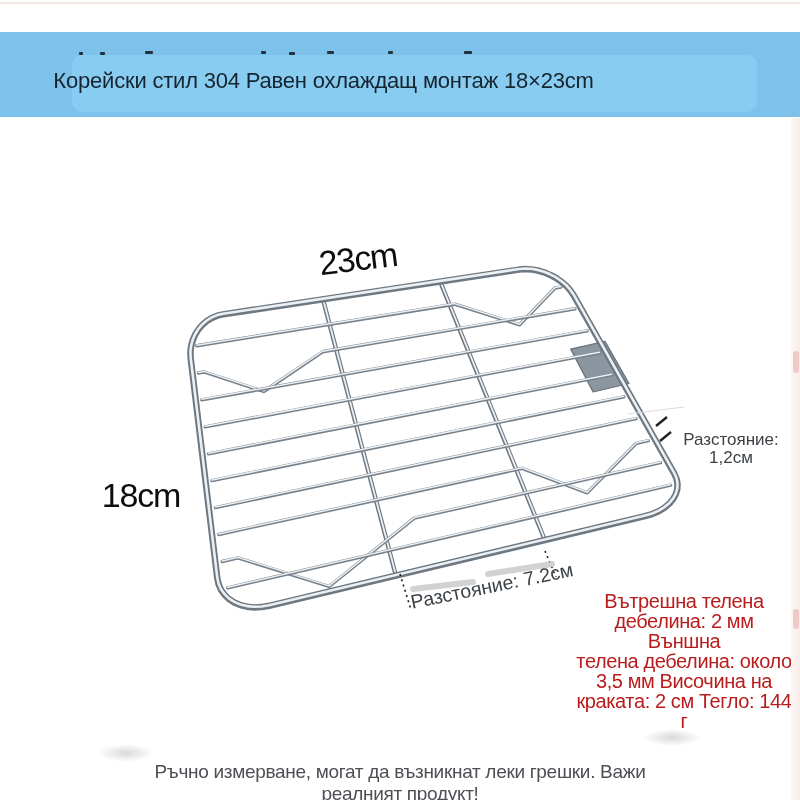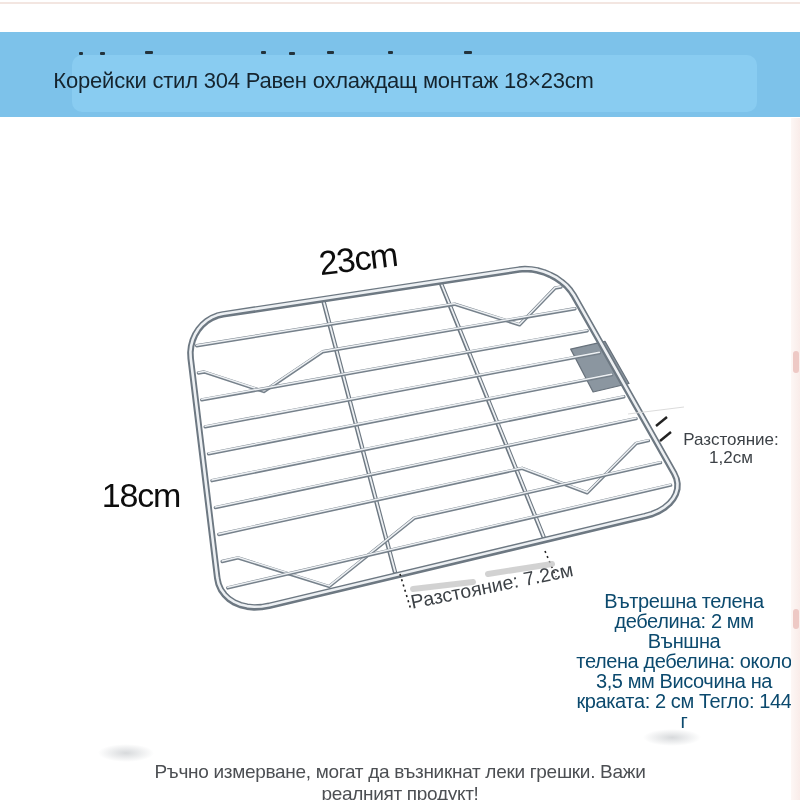--- a/index.html
+++ b/index.html
@@ -18,21 +18,21 @@
   .dimlabel{font-size:34px;letter-spacing:-1.2px;color:#0d0d0d;white-space:nowrap;}
   #wlabel{left:358px;top:259px;transform:translate(-50%,-50%) rotate(-7deg);}
   #hlabel{left:141px;top:448px;transform:translate(-50%,-50%);margin-top:47px;}
   
   #gapside{left:731px;top:449px;transform:translate(-50%,-50%);text-align:center;
            font-size:17px;line-height:18px;color:#3d4247;white-space:pre-line;}
   #gapbottom{left:492px;top:586px;transform:translate(-50%,-50%) rotate(-11.5deg);
            font-size:19.5px;color:#3d4247;white-space:nowrap;}
   
   #specs{left:576px;top:591px;width:216px;text-align:center;font-size:20px;
-         line-height:20px;letter-spacing:-0.4px;color:#0c4a6e;white-space:pre-line;}
+         line-height:20px;letter-spacing:-0.4px;color:#b91c1c;white-space:pre-line;}
   
   #disclaimer{left:0;top:761px;width:800px;text-align:center;font-size:19px;
          line-height:21.5px;letter-spacing:-0.3px;color:#4c4f53;white-space:pre-line;}
   
   #topline{left:0;top:2px;width:800px;height:2px;background:#f3e6e1;}
   #edgestrip{right:0;top:118px;width:9px;height:682px;
              background:linear-gradient(to right,#fdf7f5,#f9ece9);}
   .edgeseg{position:absolute;width:6px;border-radius:3px;background:#eec9c5;}
   .smudge{position:absolute;border-radius:50%;
           background:radial-gradient(closest-side,rgba(150,156,162,0.38),rgba(150,156,162,0));}

